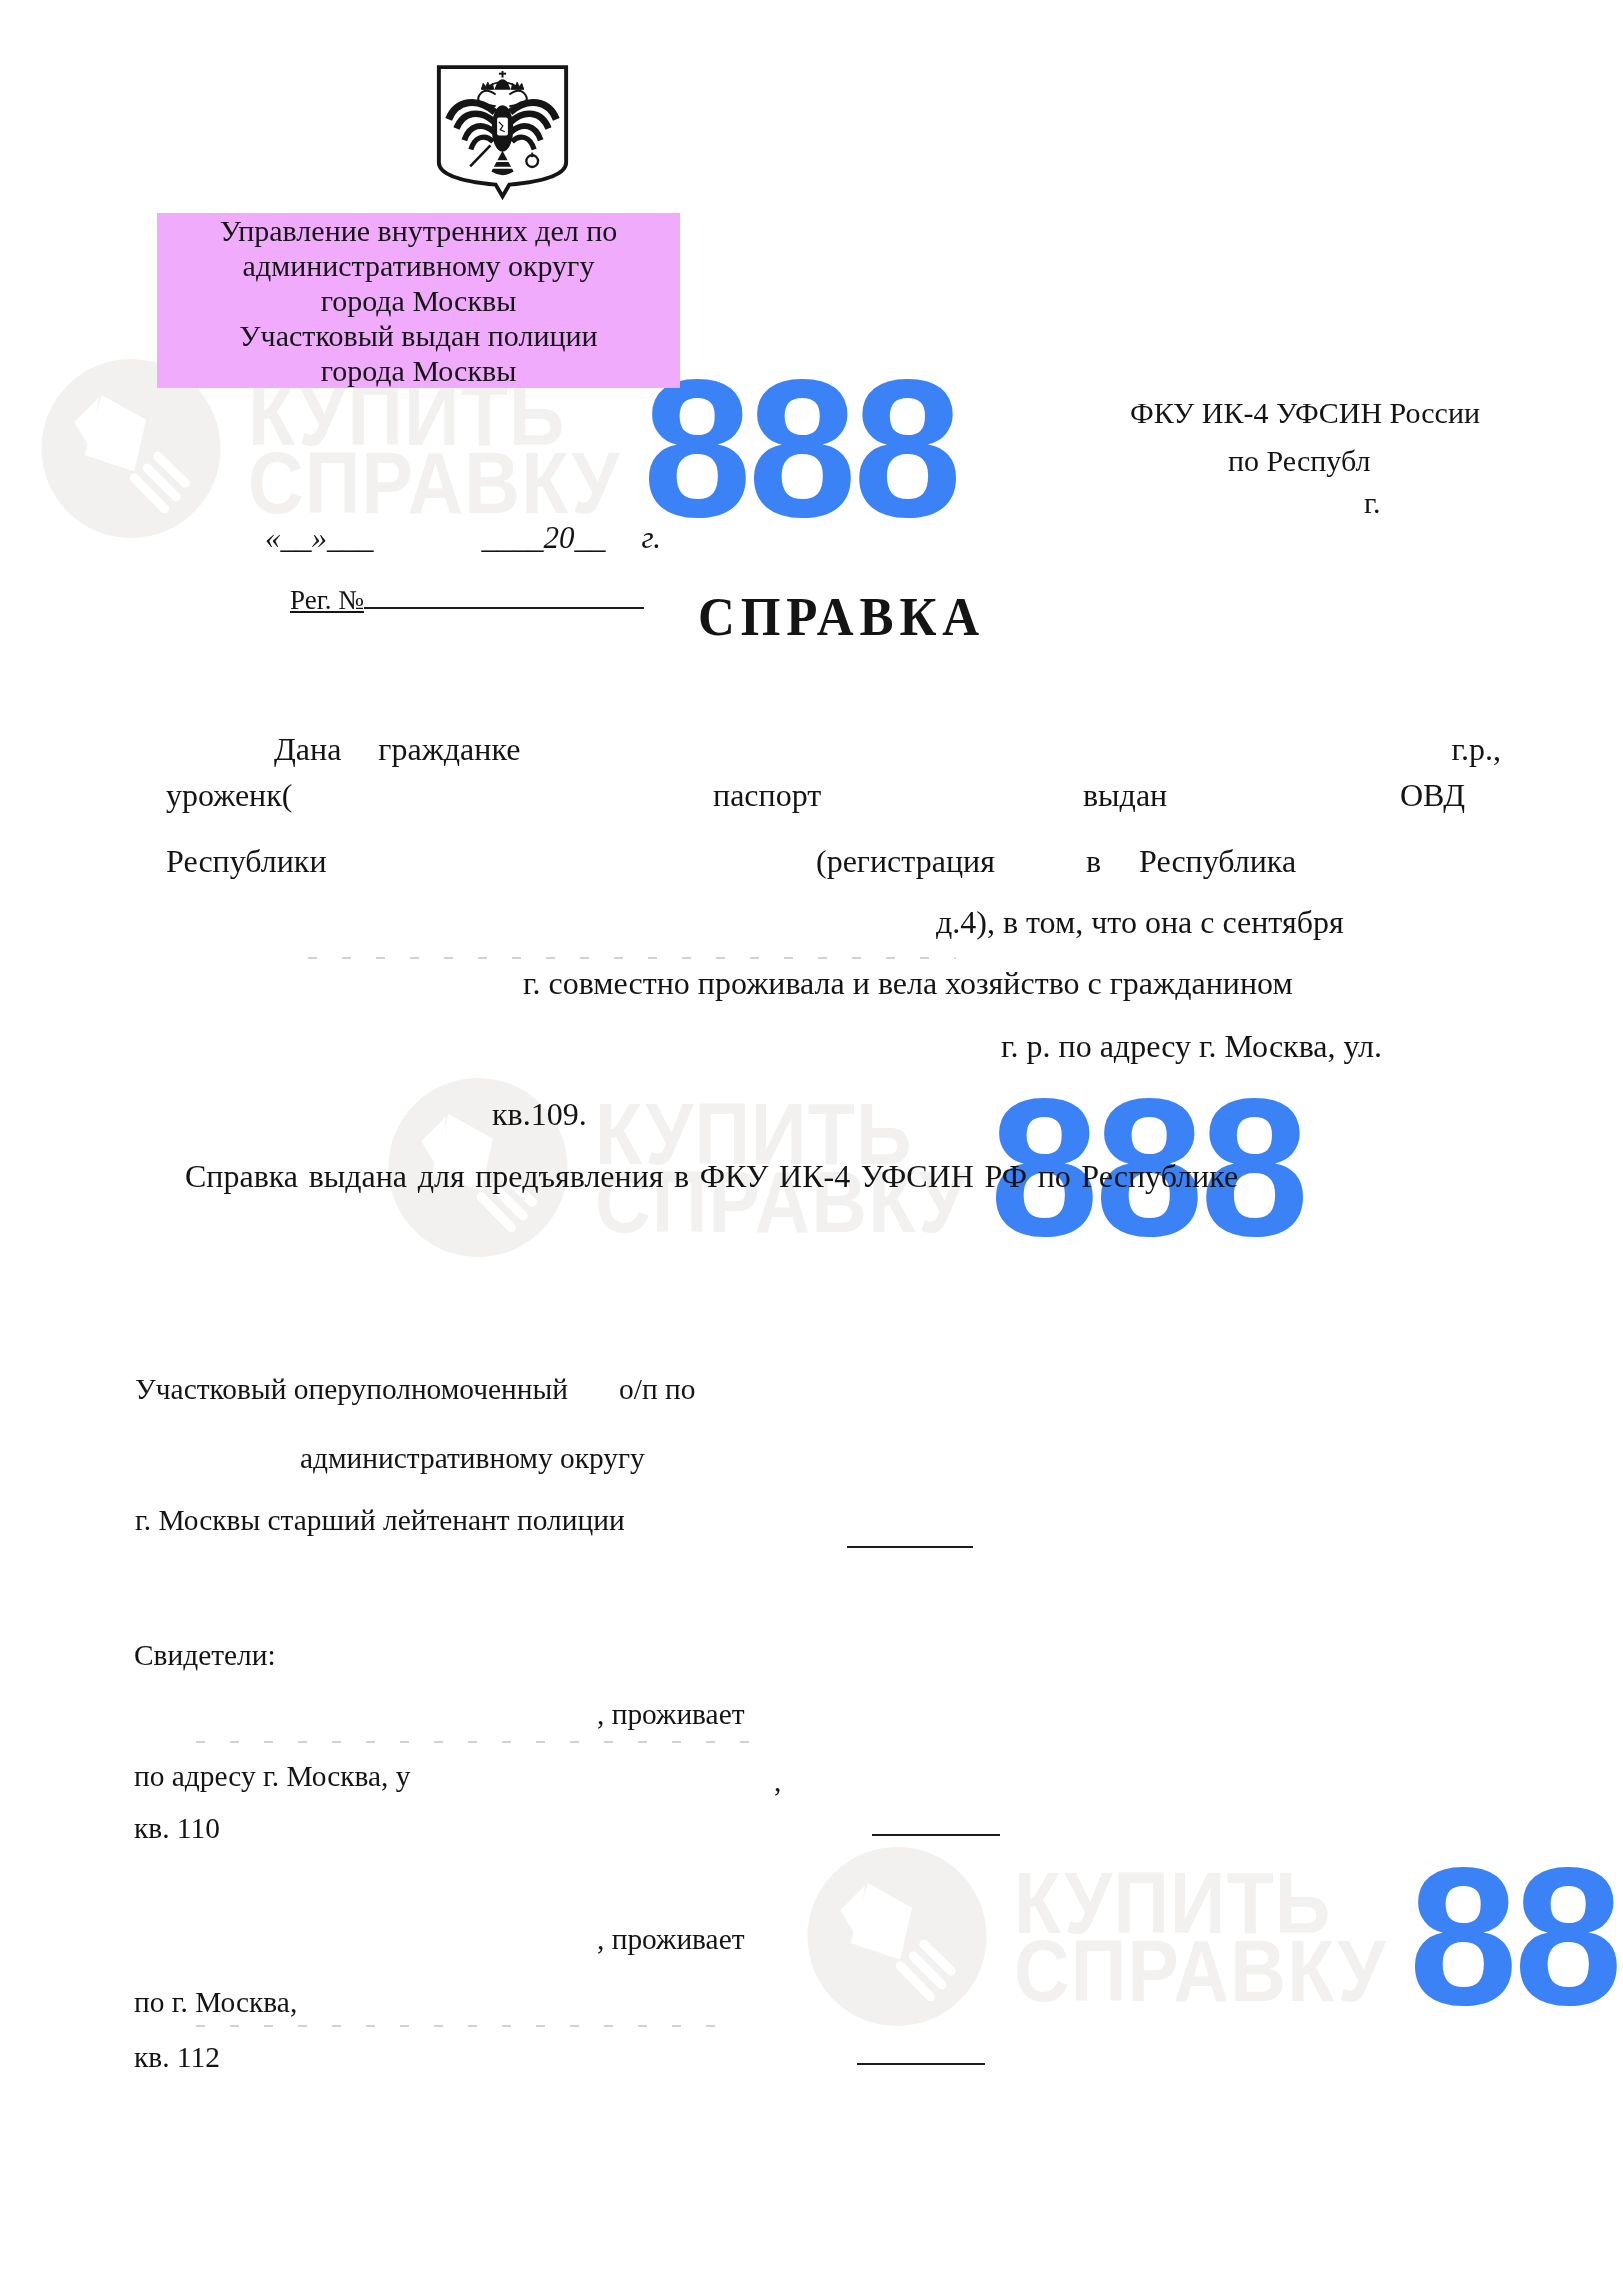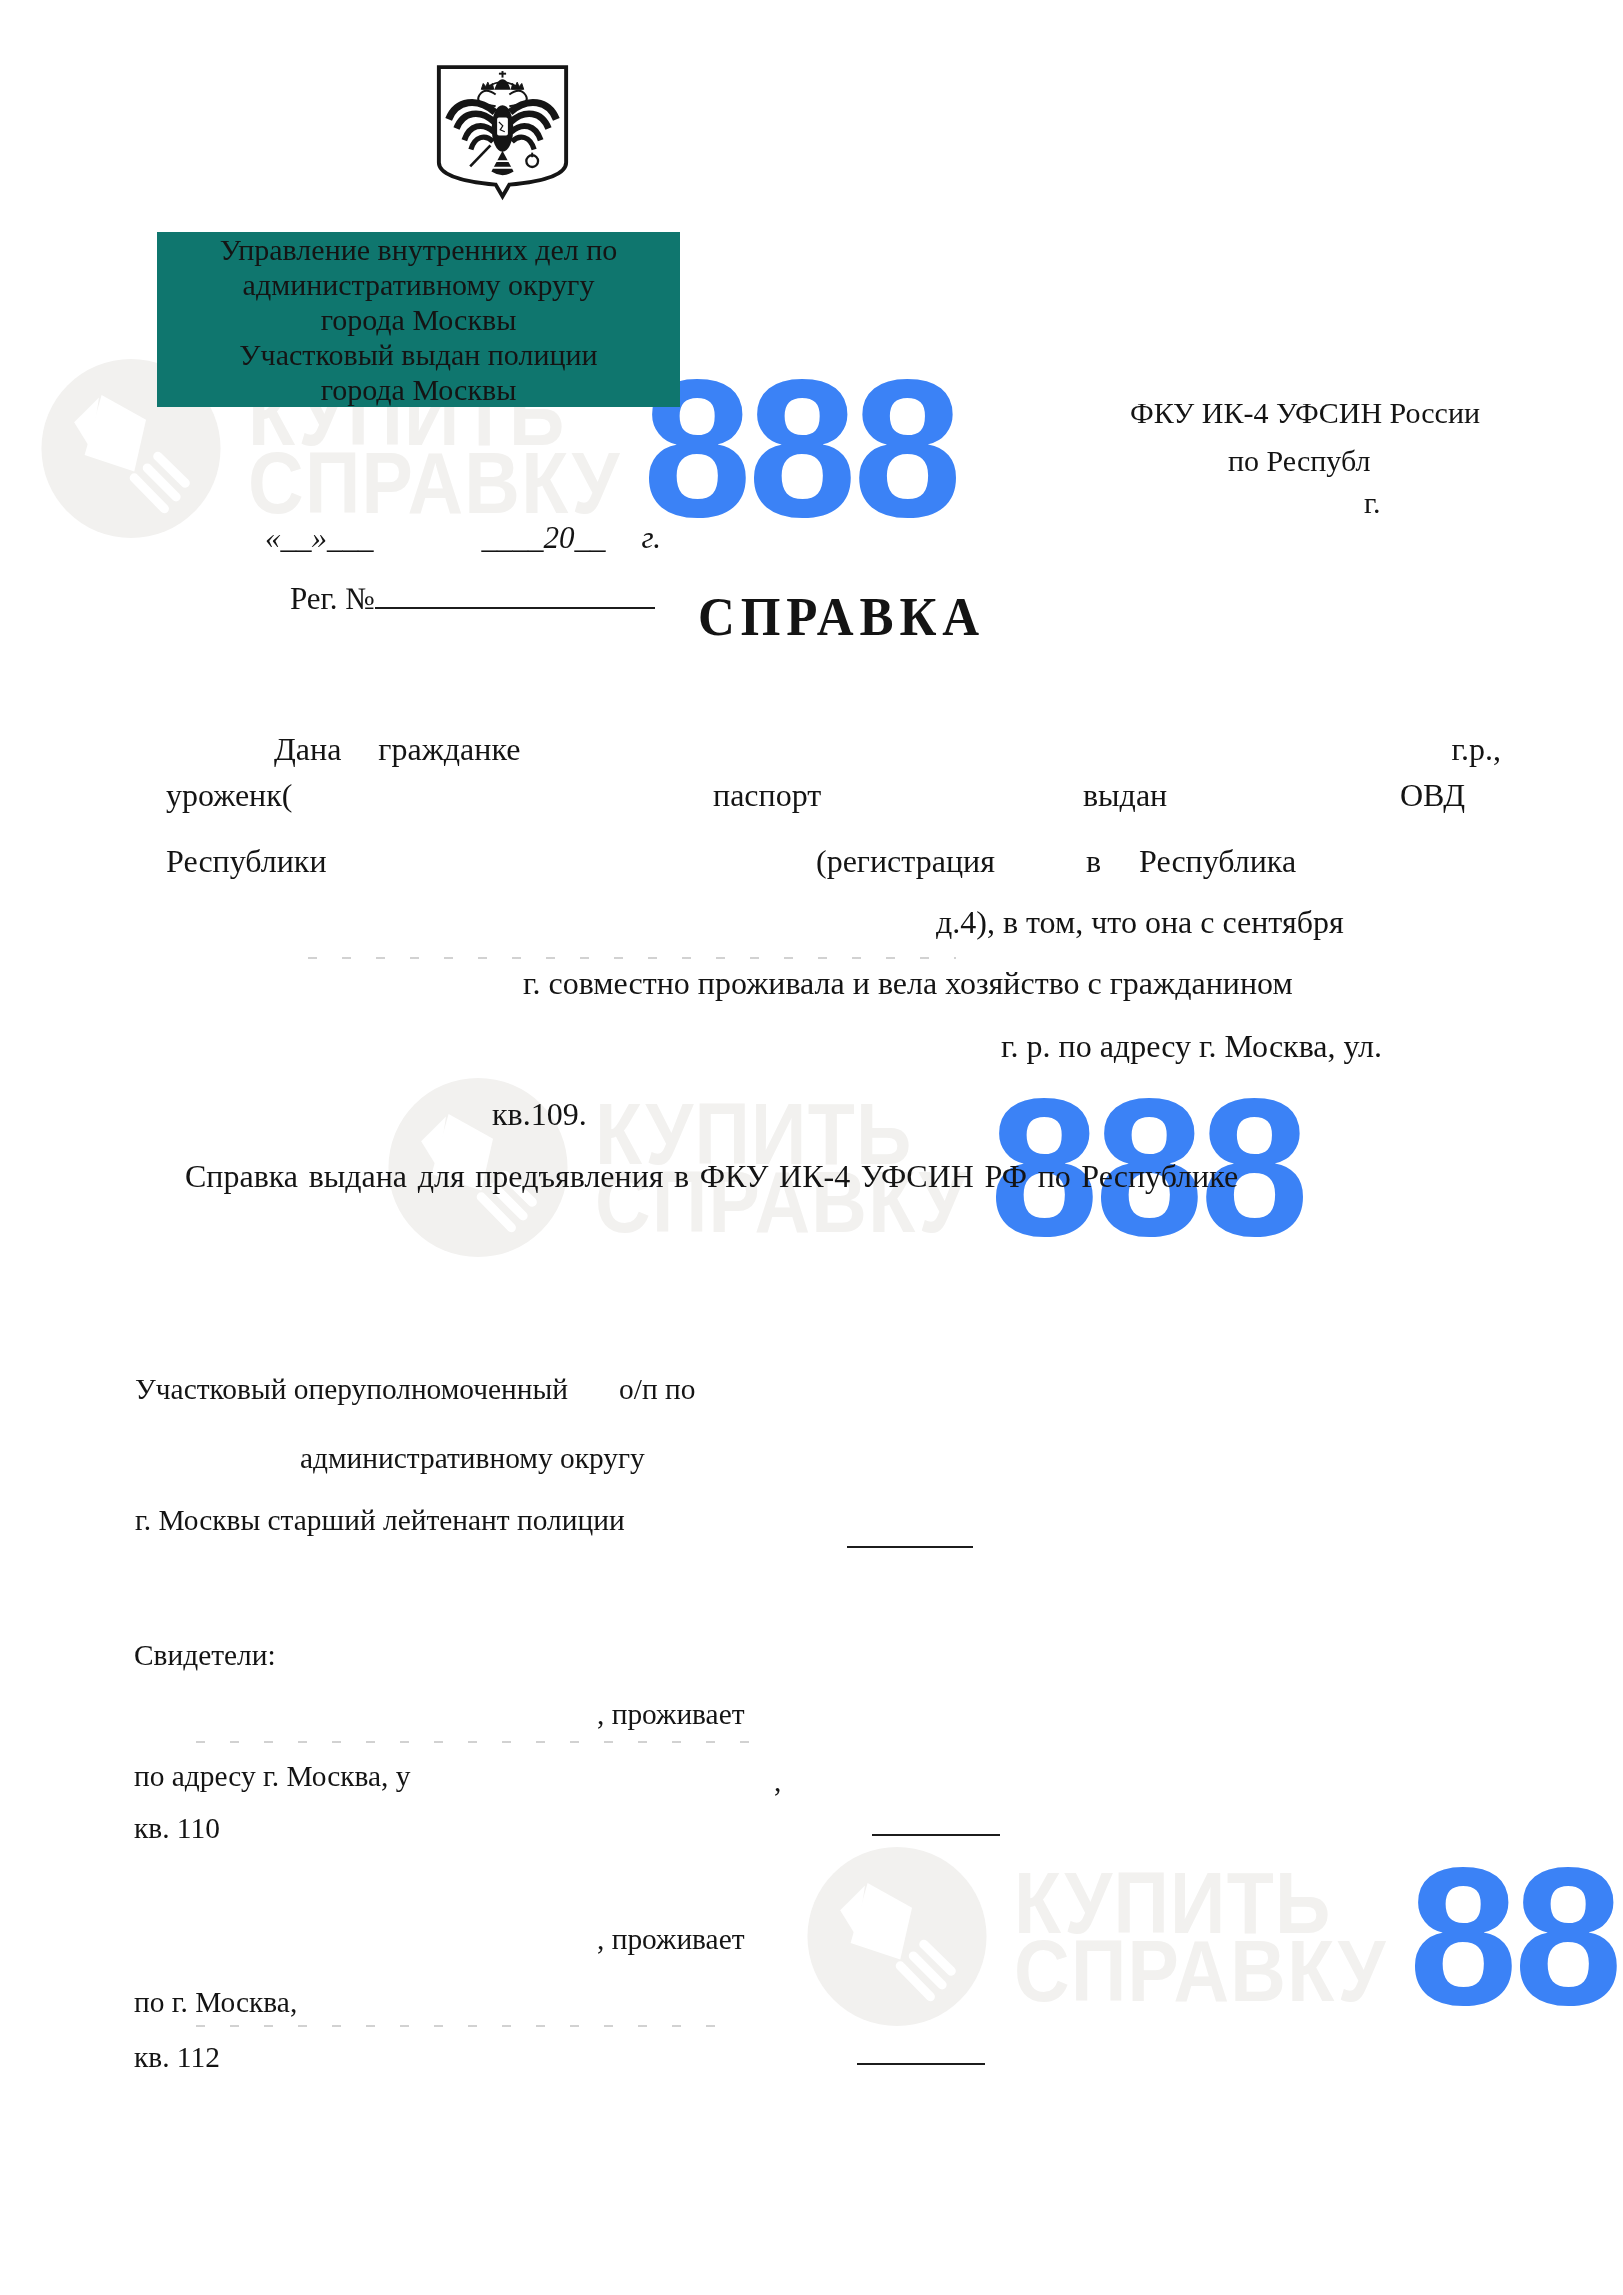--- a/index.html
+++ b/index.html
@@ -140,37 +140,37 @@
         <line x1="88" y1="126" x2="57" y2="158" stroke-width="4"></line>
         <circle cx="152" cy="150" r="9" stroke-width="3.5"></circle>
         <line x1="152" y1="137" x2="152" y2="144" stroke-width="3"></line>
 
         <rect x="97" y="82" width="19" height="30" rx="4" fill="#ffffff" stroke-width="2.5"></rect>
         <path d="M101 90 l6 6 -4 6 7 3" stroke-width="1.8"></path>
       </g>
     </svg>
   </div>
 
-  <div class="abs txt" style="left:157px;top:232px;width:523px;background:#0f766e;">
+  <div class="abs txt" style="left:157px;top:213px;width:523px;background:#f0abfc;">
     <div class="org-line">Управление внутренних дел по</div>
     <div class="org-line">административному округу</div>
     <div class="org-line">города Москвы</div>
     <div class="org-line">Участковый выдан полиции</div>
     <div class="org-line">города Москвы</div>
   </div>
 
   <div class="abs txt recip" style="left:1130px;top:398px;">ФКУ ИК-4 УФСИН России</div>
   <div class="abs txt recip" style="left:1228px;top:446px;">по Республ</div>
   <div class="abs txt recip" style="left:1364px;top:488px;">г.</div>
 
   <div class="abs txt" style="left:265px;top:522px;font-size:31px;font-style:italic;">
     <span>«__»___</span><span style="margin-left:108px;">____20__</span><span style="margin-left:36px;">г.</span>
   </div>
 
-  <div class="abs txt" style="left:290px;top:573px;font-size:31px;">
+  <div class="abs txt" style="left:290px;top:573px;font-size:27px;text-decoration:underline;">
     <span>Рег. №</span><span class="blank" style="width:280px;height:34px;"></span>
   </div>
 
   <div class="abs txt title" style="left:698px;top:590px;">СПРАВКА</div>
 
   <div class="abs txt body-line" style="left:274px;top:712px;width:1227px;display:flex;justify-content:space-between;margin-top:21px;">
     <span><span>Дана</span><span style="margin-left:37px;">гражданке</span></span>
     <span>г.р.,</span>
   </div>
 

